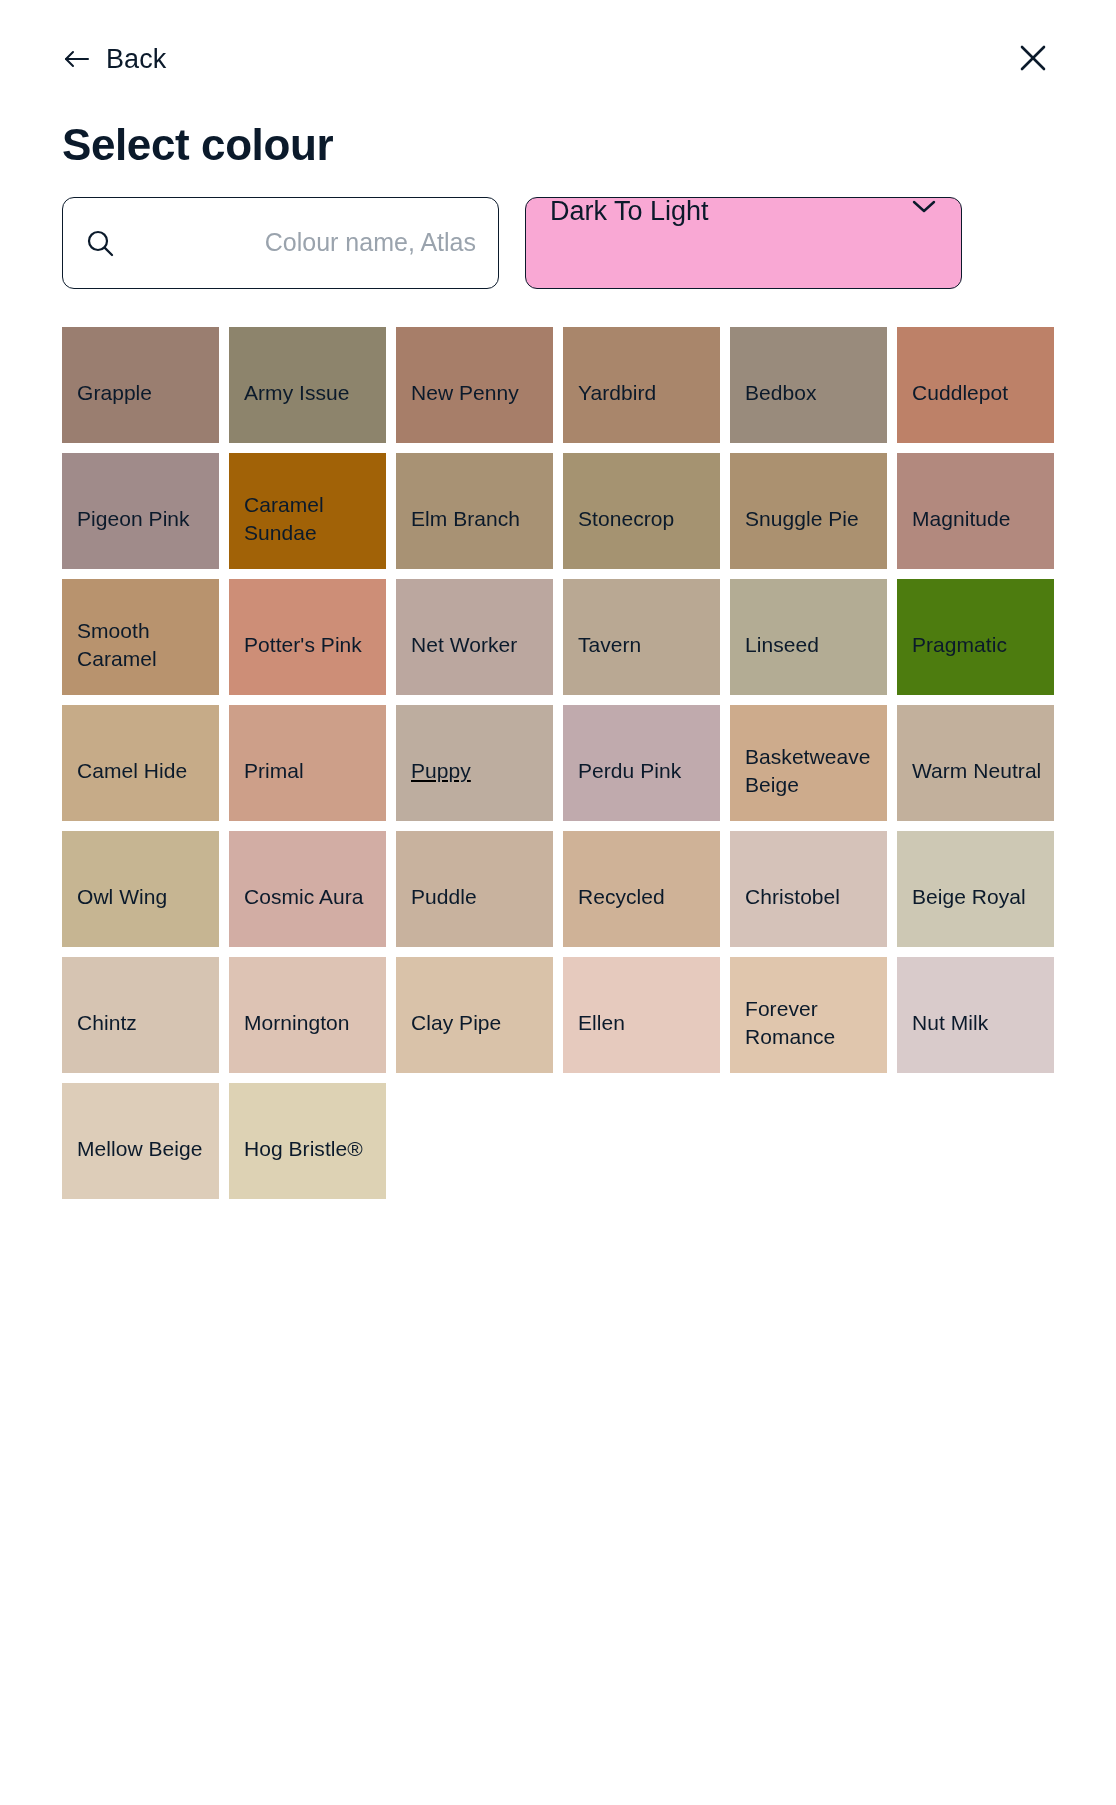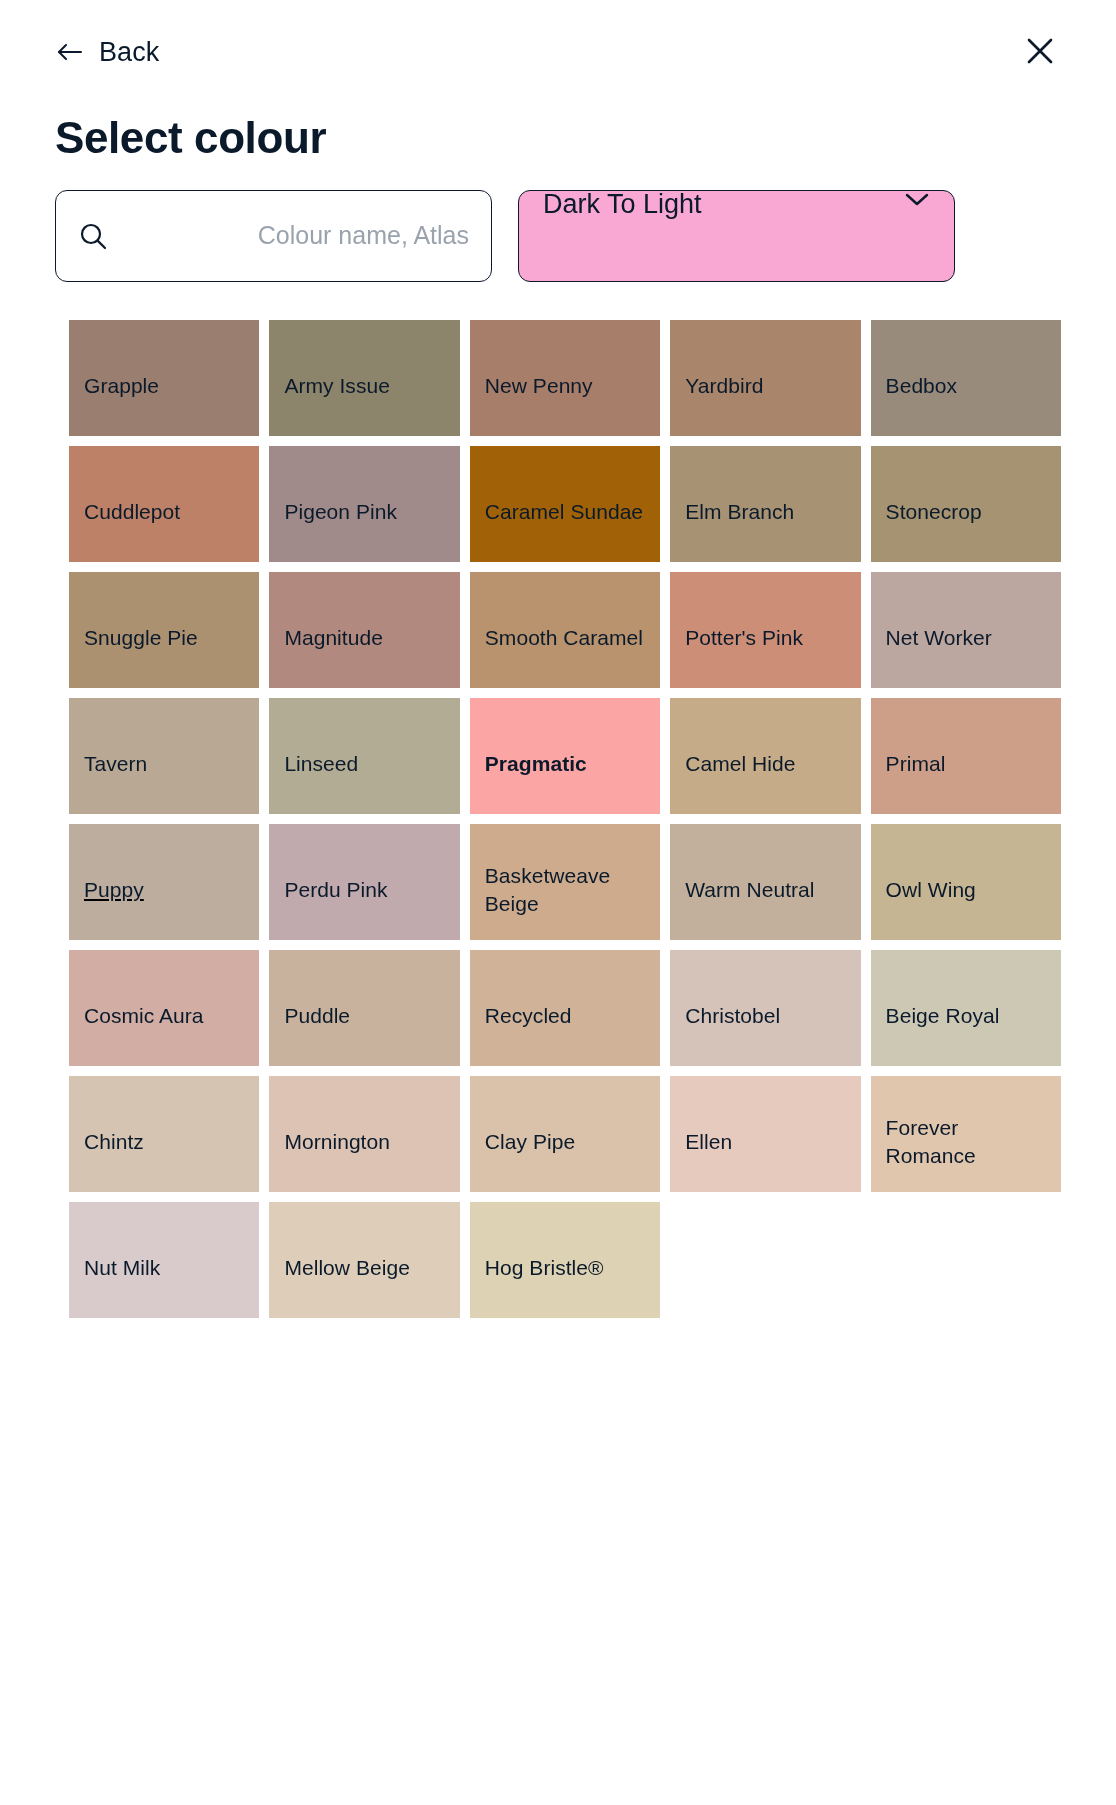--- a/index.html
+++ b/index.html
@@ -10,21 +10,21 @@
     background: #ffffff;
     font-family: "Liberation Sans", sans-serif;
     overflow: hidden;
   }
 
   .screen {
     position: relative;
     width: 1116px;
     height: 1735px;
     background: #ffffff;
-    padding: 9px;
+    padding: 16px;
   }
 
   
   .topbar {
     position: relative;
     height: 86px;
     padding: 0 46px;
     display: flex;
     align-items: center;
     justify-content: space-between;
@@ -139,23 +139,23 @@
   .chevron-icon {
     flex: 0 0 auto;
     width: 26px;
     height: 16px;
     color: #0b1a2b;
     display: block;
   }
 
   
   .swatch-grid {
-    margin: 38px 46px 0 60px;
+    margin: 38px 46px 0 46px;
     display: grid;
-    grid-template-columns: repeat(5, 1fr);
+    grid-template-columns: repeat(6, 1fr);
     column-gap: 10px;
     row-gap: 10px;
   }
 
   .swatch {
     position: relative;
     height: 116px;
     border: none;
     padding: 17px 0 0 15px;
     text-align: left;
@@ -269,21 +269,21 @@
       </button>
       <button class="swatch" style="background: rgb(187, 167, 159);">
         <span class="swatch-label">Net Worker</span>
       </button>
       <button class="swatch" style="background: rgb(185, 168, 147);">
         <span class="swatch-label">Tavern</span>
       </button>
       <button class="swatch" style="background: rgb(179, 172, 148);">
         <span class="swatch-label">Linseed</span>
       </button>
-      <button class="swatch" style="background: #fca5a5; font-weight: bold;">
+      <button class="swatch" style="background: #4d7c0f;">
         <span class="swatch-label">Pragmatic</span>
       </button>
       <button class="swatch" style="background: rgb(198, 171, 136);">
         <span class="swatch-label">Camel Hide</span>
       </button>
       <button class="swatch" style="background: rgb(205, 159, 137);">
         <span class="swatch-label">Primal</span>
       </button>
       <button class="swatch" style="background: rgb(189, 173, 159); text-decoration: underline;">
         <span class="swatch-label">Puppy</span>

